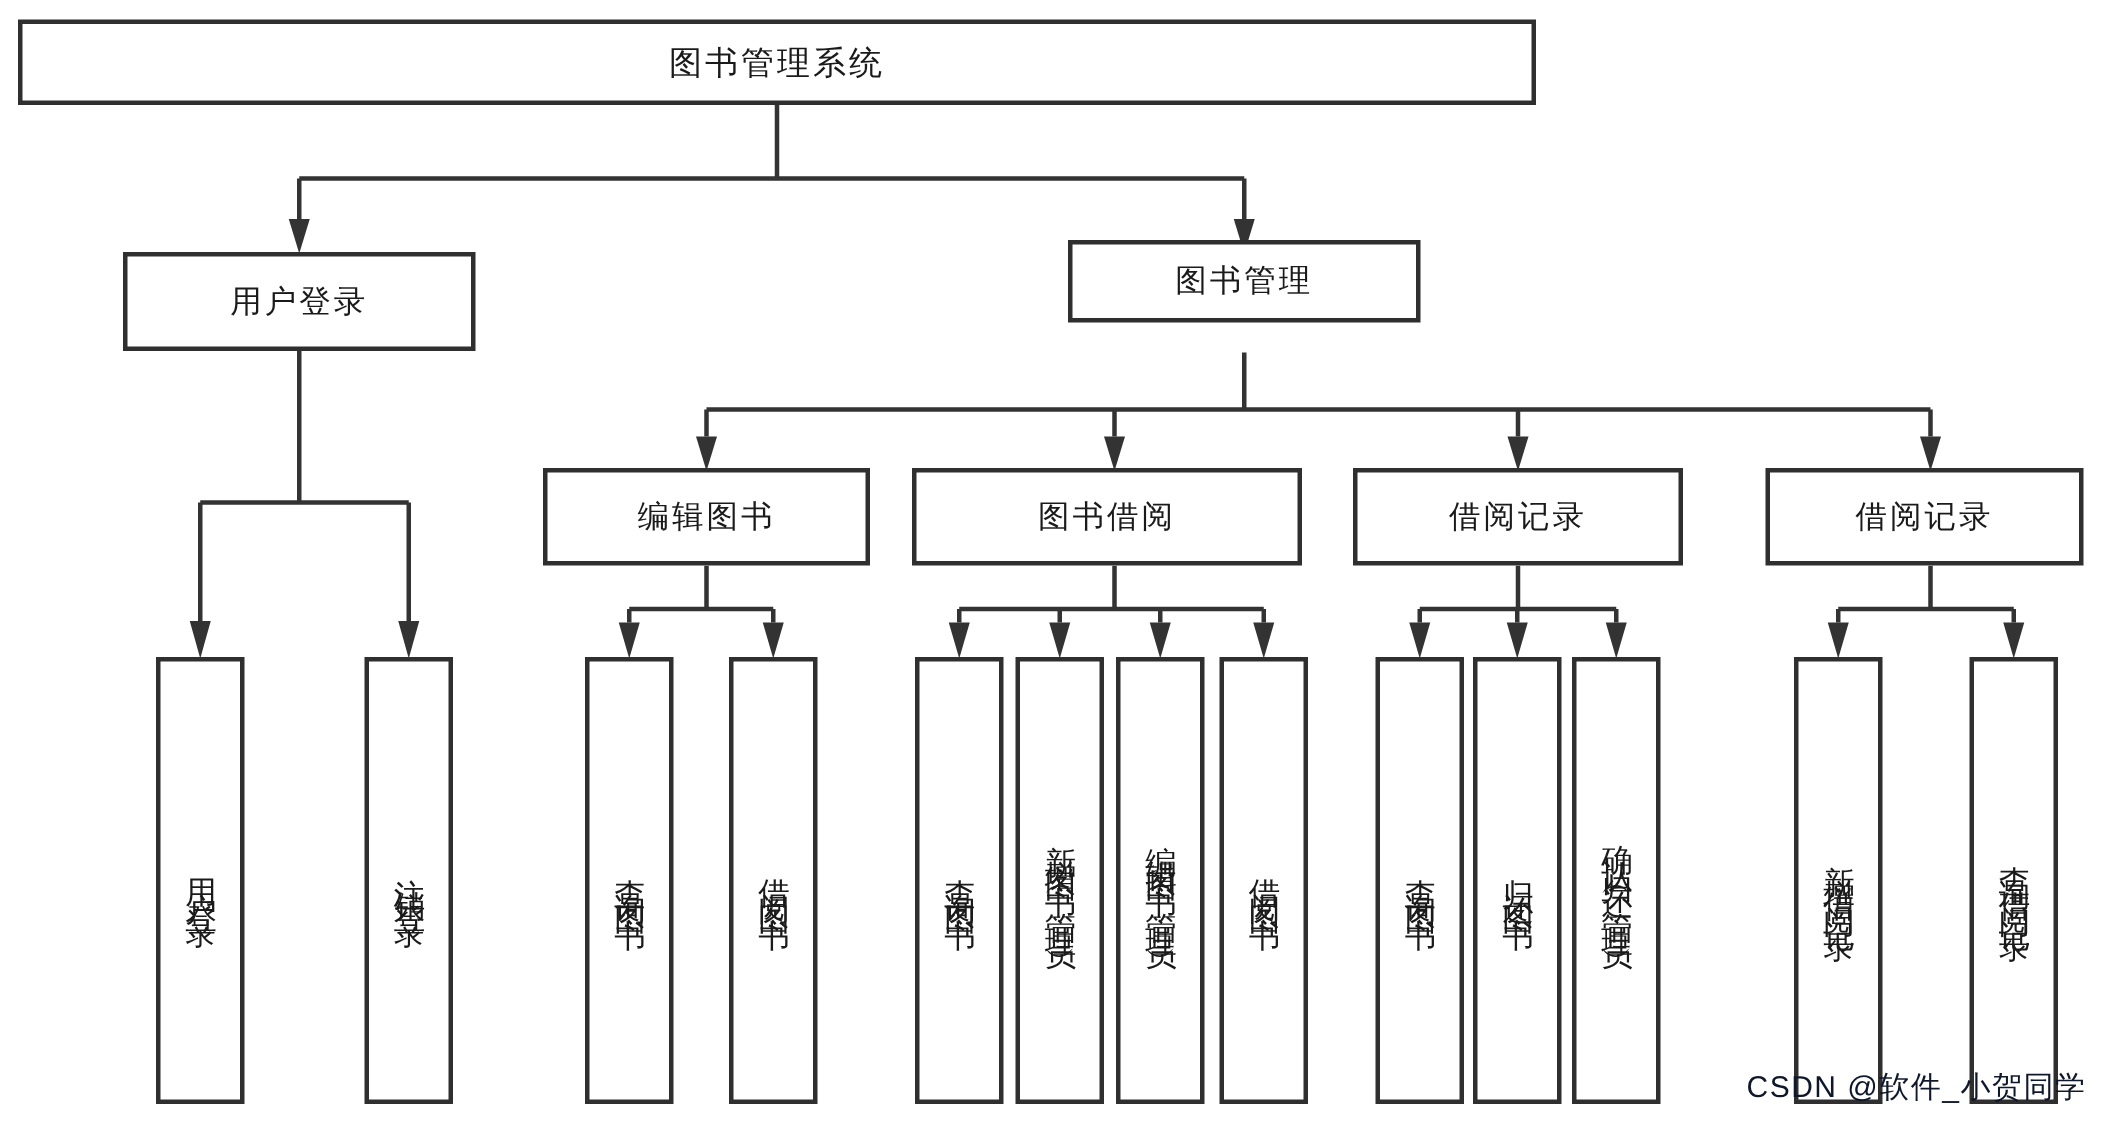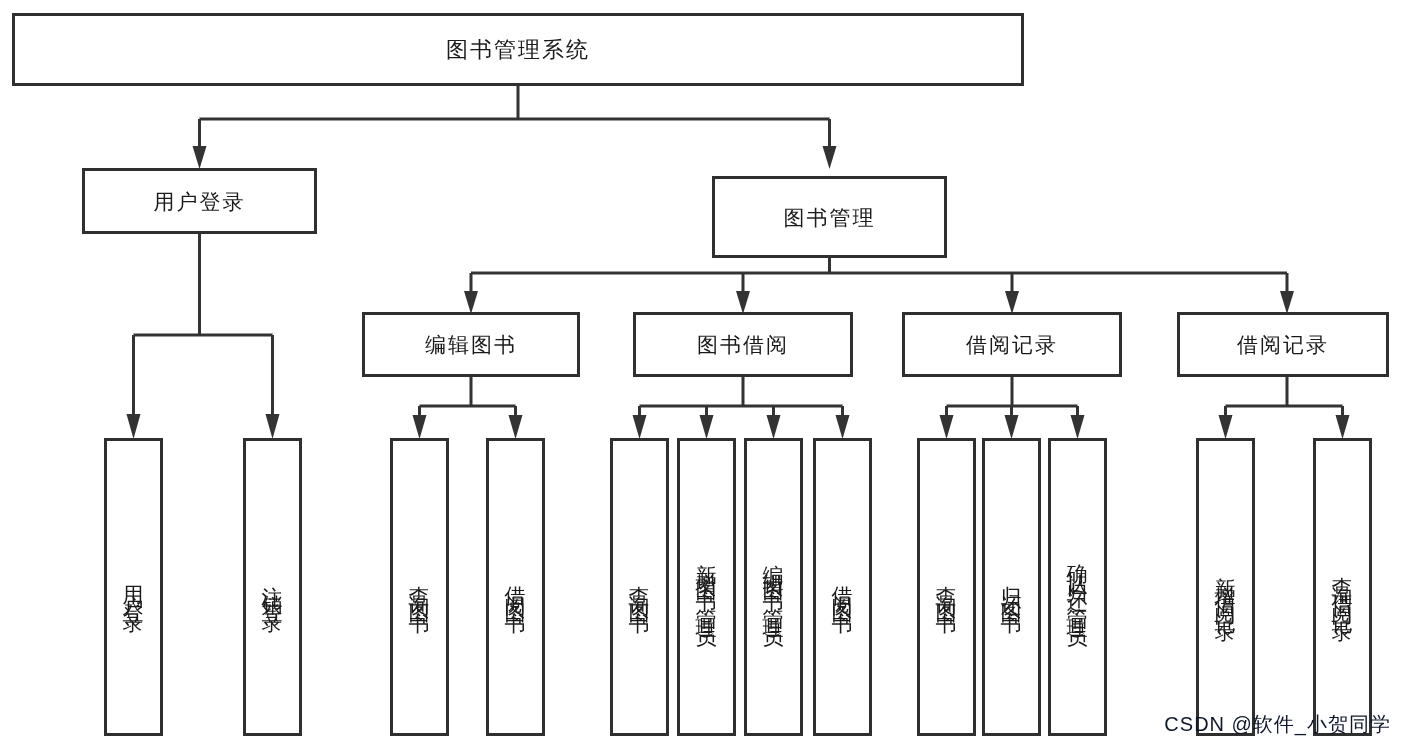--- a/index.html
+++ b/index.html
@@ -115,35 +115,35 @@
       <polygon points="1077.5,439 1070.5,415 1084.5,415"></polygon>
     </g>
 
     <g>
       <path d="M1287 377 V406 M1225.5 406 H1342.5 M1225.5 406 V415 M1342.5 406 V415"></path>
       <polygon points="1225.5,439 1218.5,415 1232.5,415"></polygon>
       <polygon points="1342.5,439 1335.5,415 1349.5,415"></polygon>
     </g>
   </svg>
 
-  <div class="box h root" style="left:12px; top:13px; width:1012px; height:73px;justify-content:center;">
+  <div class="box h root" style="left:12px; top:13px; width:1012px; height:57px;justify-content:center;">
     <span class="lbl">图书管理系统</span>
   </div>
 
   <div class="box h" style="left:82px; top:168px; width:235px; height:66px;">
     <span class="lbl">用户登录</span>
   </div>
-  <div class="box h" style="left:712px; top:176px; width:235px; height:82px;justify-content:center;">
+  <div class="box h" style="left:712px; top:160px; width:235px; height:55px;justify-content:center;">
     <span class="lbl">图书管理</span>
   </div>
 
   <div class="box h" style="left:362px; top:312px; width:218px; height:65px;">
     <span class="lbl">编辑图书</span>
   </div>
-  <div class="box h" style="left:633px; top:312px; width:220px; height:65px;">
+  <div class="box h" style="left:608px; top:312px; width:260px; height:65px;">
     <span class="lbl">图书借阅</span>
   </div>
   <div class="box h" style="left:902px; top:312px; width:220px; height:65px;">
     <span class="lbl">借阅记录</span>
   </div>
   <div class="box h" style="left:1177px; top:312px; width:212px; height:65px;">
     <span class="lbl">借阅记录</span>
   </div>
 
   <div class="box v" style="left:104px; top:438px; width:59px; height:298px;">

